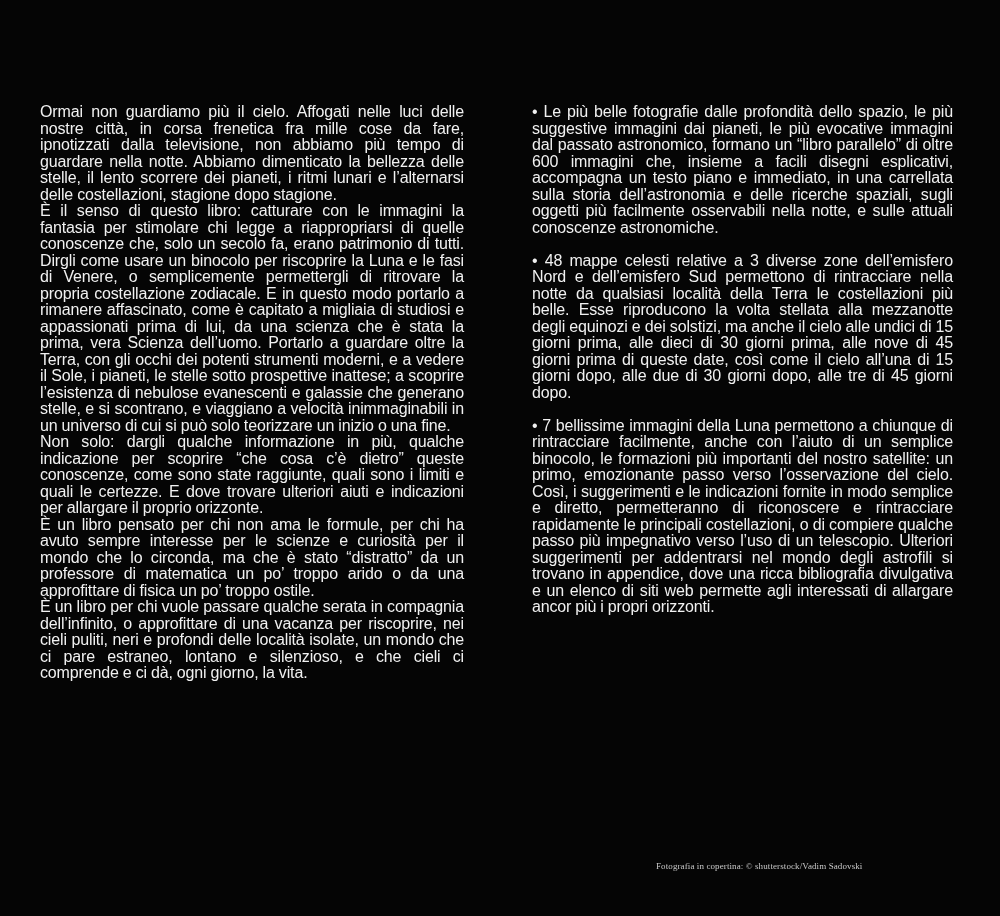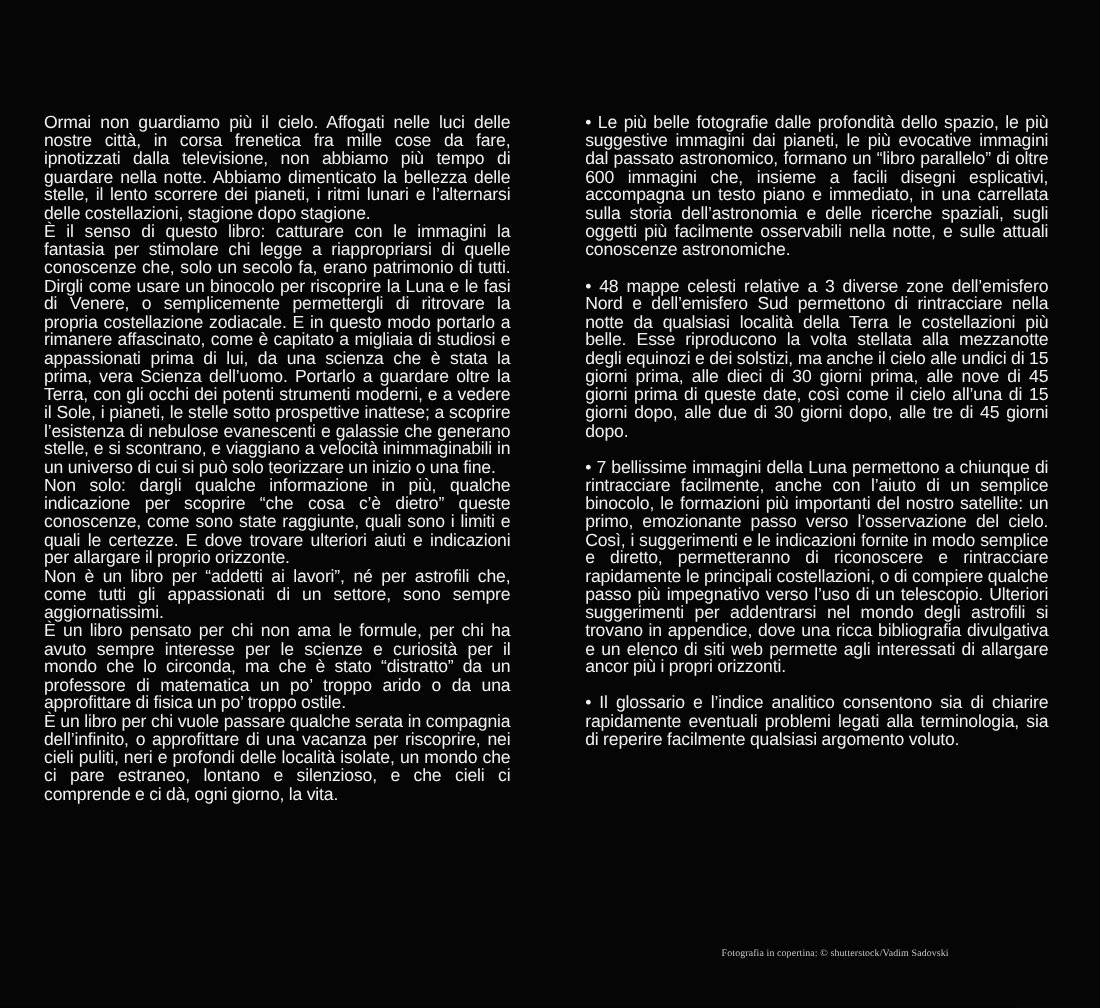--- a/index.html
+++ b/index.html
@@ -58,27 +58,25 @@
 </style>
 </head>
 <body>
 
 <div class="page">
 
   <div class="col col-left" lang="it">
     <p>Ormai non guardiamo più il cielo. Affogati nelle luci delle nostre città, in corsa frenetica fra mille cose da fare, ipnotizzati dalla televisione, non abbiamo più tempo di guardare nella notte. Abbiamo dimenticato la bellezza delle stelle, il lento scorrere dei pianeti, i ritmi lunari e l’alternarsi delle costellazioni, stagione dopo stagione.</p>
     <p>È il senso di questo libro: catturare con le immagini la fantasia per stimolare chi legge a riappropriarsi di quelle conoscenze che, solo un secolo fa, erano patrimonio di tutti. Dirgli come usare un binocolo per riscoprire la Luna e le fasi di Venere, o semplicemente permettergli di ritrovare la propria costellazione zodiacale. E in questo modo portarlo a rimanere affascinato, come è capitato a migliaia di studiosi e appassionati prima di lui, da una scienza che è stata la prima, vera Scienza dell’uomo. Portarlo a guardare oltre la Terra, con gli occhi dei potenti strumenti moderni, e a vedere il Sole, i pianeti, le stelle sotto prospettive inattese; a scoprire l’esistenza di nebulose evanescenti e galassie che generano stelle, e si scontrano, e viaggiano a velocità inimmaginabili in un universo di cui si può solo teorizzare un inizio o una fine.</p>
     <p>Non solo: dargli qualche informazione in più, qualche indicazione per scoprire “che cosa c’è dietro” queste conoscenze, come sono state raggiunte, quali sono i limiti e quali le certezze. E dove trovare ulteriori aiuti e indicazioni per allargare il proprio orizzonte.</p>
-    <p>Non è un libro per “addetti ai lavori”, né per astrofili che, come tutti gli appassionati di un settore, sono sempre aggiornatissimi.</p>
     <p>È un libro pensato per chi non ama le formule, per chi ha avuto sempre interesse per le scienze e curiosità per il mondo che lo circonda, ma che è stato “distratto” da un professore di matematica un po’ troppo arido o da una approfittare di fisica un po’ troppo ostile.</p>
     <p>È un libro per chi vuole passare qualche serata in compagnia dell’infinito, o approfittare di una vacanza per riscoprire, nei cieli puliti, neri e profondi delle località isolate, un mondo che ci pare estraneo, lontano e silenzioso, e che cieli ci comprende e ci dà, ogni giorno, la vita.</p>
   </div>
 
   <div class="col col-right" lang="it">
     <p class="bullet"><span class="marker">•</span> <span>Le più belle fotografie dalle profondità dello spazio, le più suggestive immagini dai pianeti, le più evocative immagini dal passato astronomico, formano un “libro parallelo” di oltre 600 immagini che, insieme a facili disegni esplicativi, accompagna un testo piano e immediato, in una carrellata sulla storia dell’astronomia e delle ricerche spaziali, sugli oggetti più facilmente osservabili nella notte, e sulle attuali conoscenze astronomiche.</span></p>
     <p class="bullet"><span class="marker">•</span> <span>48 mappe celesti relative a 3 diverse zone dell’emisfero Nord e dell’emisfero Sud permettono di rintracciare nella notte da qualsiasi località della Terra le costellazioni più belle. Esse riproducono la volta stellata alla mezzanotte degli equinozi e dei solstizi, ma anche il cielo alle undici di 15 giorni prima, alle dieci di 30 giorni prima, alle nove di 45 giorni prima di queste date, così come il cielo all’una di 15 giorni dopo, alle due di 30 giorni dopo, alle tre di 45 giorni dopo.</span></p>
     <p class="bullet"><span class="marker">•</span> <span>7 bellissime immagini della Luna permettono a chiunque di rintracciare facilmente, anche con l’aiuto di un semplice binocolo, le formazioni più importanti del nostro satellite: un primo, emozionante passo verso l’osservazione del cielo. Così, i suggerimenti e le indicazioni fornite in modo semplice e diretto, permetteranno di riconoscere e rintracciare rapidamente le principali costellazioni, o di compiere qualche passo più impegnativo verso l’uso di un telescopio. Ulteriori suggerimenti per addentrarsi nel mondo degli astrofili si trovano in appendice, dove una ricca bibliografia divulgativa e un elenco di siti web permette agli interessati di allargare ancor più i propri orizzonti.</span></p>
-    <p class="bullet"><span class="marker">•</span> <span>Il glossario e l’indice analitico consentono sia di chiarire rapidamente eventuali problemi legati alla terminologia, sia di reperire facilmente qualsiasi argomento voluto.</span></p>
   </div>
 
   <div class="credit">Fotografia in copertina: © shutterstock/Vadim Sadovski</div>
 
 </div>
 
 </body></html>

